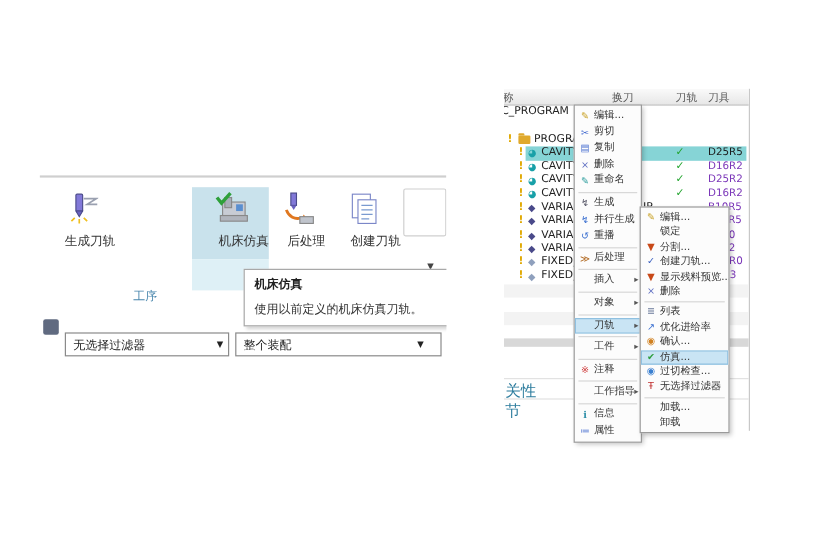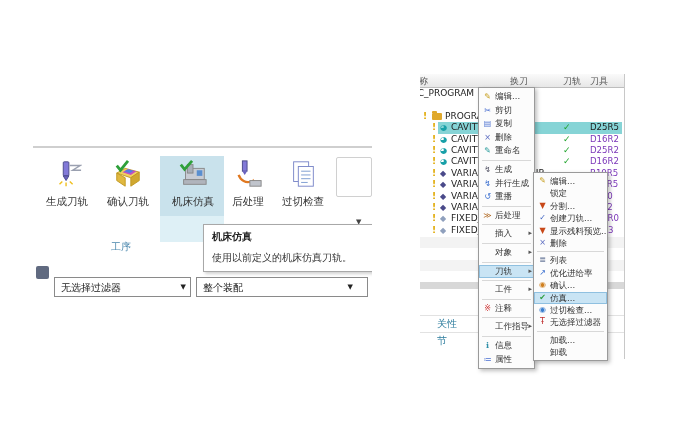--- a/index.html
+++ b/index.html
@@ -2,21 +2,21 @@
 <html><head>
 <meta charset="utf-8">
 <style>
   html,body{margin:0;padding:0;}
   body{width:680px;height:444px;position:relative;background:#fff;
        font-family:"DejaVu Sans",sans-serif;overflow:hidden;}
 
   
   #ribbon{position:absolute;left:33px;top:146px;width:339px;height:152px;background:#fff;overflow:hidden;}
   #ribbon .topline{position:absolute;left:0;top:0;width:100%;height:2px;background:#cfcfcf;}
-  .rbtn{position:absolute;top:8px;height:62px;text-align:center;}
+  .rbtn{position:absolute;top:8px;height:62px;text-align:right;}
   .rbtn .ric{height:40px;display:flex;align-items:center;justify-content:center;}
   .rbtn .rlabel{font-size:10.5px;color:#333;line-height:14px;white-space:nowrap;}
   #hl-main{position:absolute;left:127px;top:10px;width:64px;height:60px;background:#c9e2ec;}
   #hl-ext{position:absolute;left:127px;top:70px;width:64px;height:26px;background:#def0f6;}
   #more-box{position:absolute;left:303px;top:11px;width:34px;height:38px;border:1px solid #d0d0d0;border-radius:2px;}
   #more-arrow{position:absolute;left:323px;top:72px;font-size:7px;color:#444;}
   #edge-arrow{position:absolute;left:330px;top:97px;font-size:7px;color:#444;}
   #group-label{position:absolute;left:78px;top:94px;font-size:10px;color:#4a87ad;}
   #tooltip{position:absolute;left:170px;top:78px;width:175px;height:46px;background:#fff;
            border:1px solid #a8a8a8;box-shadow:2px 2px 3px rgba(0,0,0,.18);overflow:hidden;}
@@ -41,21 +41,21 @@
   .alert{color:#e0a800;font-weight:bold;}
   .opicon{font-size:8px;}
   .folder{width:10px;height:7px;border-radius:1px;top:2px !important;}
   .folder:before{content:"";position:absolute;left:0;top:-2px;width:5px;height:2px;background:inherit;border-radius:1px 1px 0 0;}
   .check{color:#1fa32b;font-weight:bold;}
   .tool{font-size:8.6px;color:#7a35b8;}
   .tool.sel{color:#1a1a1a;}
   #selbar{position:absolute;left:18px;width:184px;height:11.4px;background:#86d4d6;}
   .stripe{position:absolute;left:0;width:100%;}
   .secline{position:absolute;left:0;width:100%;border-top:1px solid #e2e2e2;}
-  .seclabel{position:absolute;left:17px;font-size:10px;color:#2e7d9e;white-space:nowrap;}
+  .seclabel{position:absolute;left:1px;font-size:13px;color:#2e7d9e;white-space:nowrap;}
 
   
   .menu{position:absolute;background:#fcfcfc;border:1px solid #9a9a9a;
         box-shadow:2px 2px 4px rgba(0,0,0,.25);padding:2px 0;box-sizing:border-box;}
   #ctxmenu{left:478px;top:87px;width:57px;}
   #submenu{left:533px;top:172px;width:75px;}
   .mi{position:relative;padding-left:16px;white-space:nowrap;overflow:hidden;font-size:8.5px;color:#333;}
   #ctxmenu .mi{height:13.6px;line-height:13.6px;}
   #submenu .mi{height:12.4px;line-height:12.4px;}
   .mi .mic{position:absolute;left:2px;top:0;width:13px;font-size:8px;text-align:center;}
@@ -78,33 +78,20 @@
           <rect x="12" y="3" width="6" height="15" rx="1" fill="#8279d8" stroke="#4a4a8a"></rect>
           <path d="M12 18l3 5 3-5z" fill="#6a62c0" stroke="#4a4a8a"></path>
           <g stroke="#f0c020" stroke-width="1.5">
             <path d="M15 25v4M11 24l-3 3M19 24l3 3"></path>
           </g>
         </svg>
     </div>
     <div class="rlabel">生成刀轨</div>
   </div>
 
-  <div class="rbtn" style="left:65px;width:60px;">
-    <div class="ric">
-      <svg width="30" height="32" viewBox="0 0 32 32">
-          <path d="M4 15l9-5 15 4-9 6z" fill="#f0d060" stroke="#c09820"></path>
-          <path d="M10 14l6-3 9 2-6 4z" fill="#c050c0"></path>
-          <path d="M12 13l4-2 6 1.5-4 2.7z" fill="#5080e0"></path>
-          <path d="M4 15v8l9 6v-9z" fill="#e0b840" stroke="#c09820"></path>
-          <path d="M28 14v9l-9 6v-9z" fill="#d0a830" stroke="#c09820"></path>
-          <path d="M4 7l4 5 8-10" stroke="#2ea03a" stroke-width="3" fill="none"></path>
-        </svg>
-    </div>
-    <div class="rlabel">确认刀轨</div>
-  </div>
 
   <div class="rbtn" style="left:129px;width:62px;">
     <div class="ric">
       <svg width="30" height="32" viewBox="0 0 32 32">
           <rect x="8" y="10" width="20" height="12" fill="#c8ccd4" stroke="#888"></rect>
           <rect x="10" y="6" width="6" height="9" fill="#a8aeb8" stroke="#888"></rect>
           <rect x="20" y="12" width="6" height="6" fill="#5a8fd0"></rect>
           <rect x="6" y="22" width="24" height="5" fill="#b0b4bc" stroke="#888"></rect>
           <path d="M3 6l4 5 8-9" stroke="#2ea03a" stroke-width="3" fill="none"></path>
         </svg>
@@ -128,21 +115,21 @@
   <div class="rbtn" style="left:239px;width:62px;">
     <div class="ric">
       <svg width="30" height="32" viewBox="0 0 32 32">
           <rect x="6" y="3" width="16" height="21" fill="#fff" stroke="#7a86c8"></rect>
           <rect x="11" y="8" width="16" height="21" fill="#fff" stroke="#7a86c8"></rect>
           <g stroke="#7a9ad0" stroke-width="1">
             <path d="M14 13h10M14 17h10M14 21h10M14 25h7"></path>
           </g>
         </svg>
     </div>
-    <div class="rlabel">过切检查</div>
+    <div class="rlabel">创建刀轨</div>
   </div>
 
   <div id="more-box"></div>
   <div id="more-arrow">▼</div>
   <div id="edge-arrow">▼</div>
 
   <div id="group-label">工序</div>
 
   <div id="blob"></div>
 

